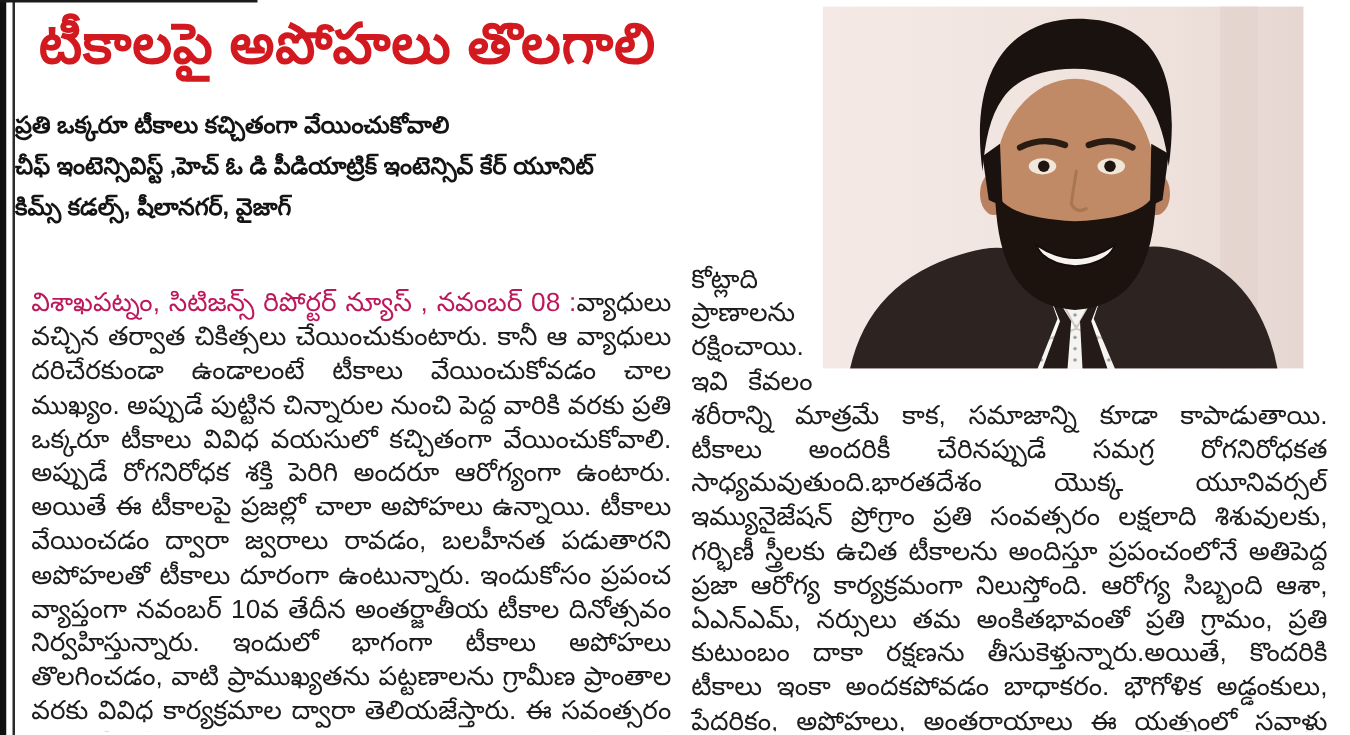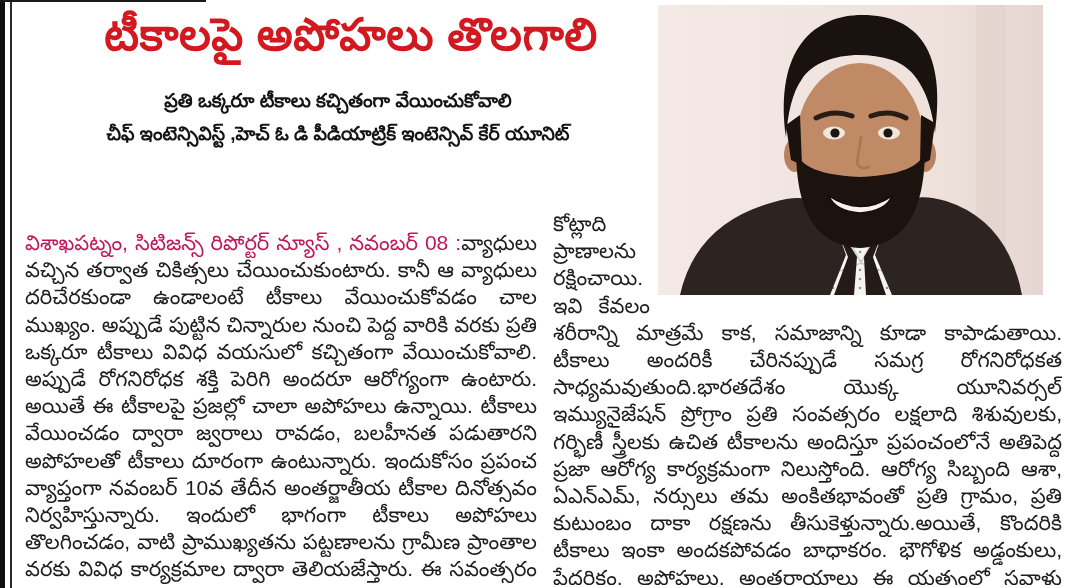--- a/index.html
+++ b/index.html
@@ -21,27 +21,25 @@
   .headline {
     position: absolute;
     left: 31px; top: 2px;
     width: 640px;
     font-size: 45px;
     line-height: 66px;
     font-weight: 800;
     color: #d2191f;
     white-space: nowrap;
     letter-spacing: 0.5px;
-    text-align: center;
   }
   .subheads {
     position: absolute;
     left: 12px; top: 84px;
     width: 652px;
-    text-align: center;
     font-weight: 700;
     font-size: 19px;
     color: #141414;
   }
   .subheads .subline {
     display: block;
     line-height: 33px;
     white-space: nowrap;
   }
 
@@ -76,20 +74,21 @@
 
   <div class="edge-bar-left"></div>
   <div class="edge-line-left"></div>
   <div class="edge-line-top"></div>
 
   <h1 class="headline">టీకాలపై అపోహలు తొలగాలి</h1>
 
   <div class="subheads">
     <span class="subline">ప్రతి ఒక్కరూ టీకాలు కచ్చితంగా వేయించుకోవాలి</span>
     <span class="subline">చీఫ్ ఇంటెన్సివిస్ట్ ,హెచ్ ఓ డి పీడియాట్రిక్ ఇంటెన్సివ్ కేర్ యూనిట్</span>
+    <span class="subline">కిమ్స్ కడల్స్, షీలానగర్, వైజాగ్</span>
   </div>
 
   <div class="photo-frame">
     <svg width="385" height="290" viewBox="0 0 385 290">
       <defs>
         <linearGradient id="bgGrad" x1="0" y1="0" x2="1" y2="0">
           <stop offset="0" stop-color="#f4e9e5"></stop>
           <stop offset="0.7" stop-color="#efe2dd"></stop>
           <stop offset="1" stop-color="#e5d6d1"></stop>
         </linearGradient>

